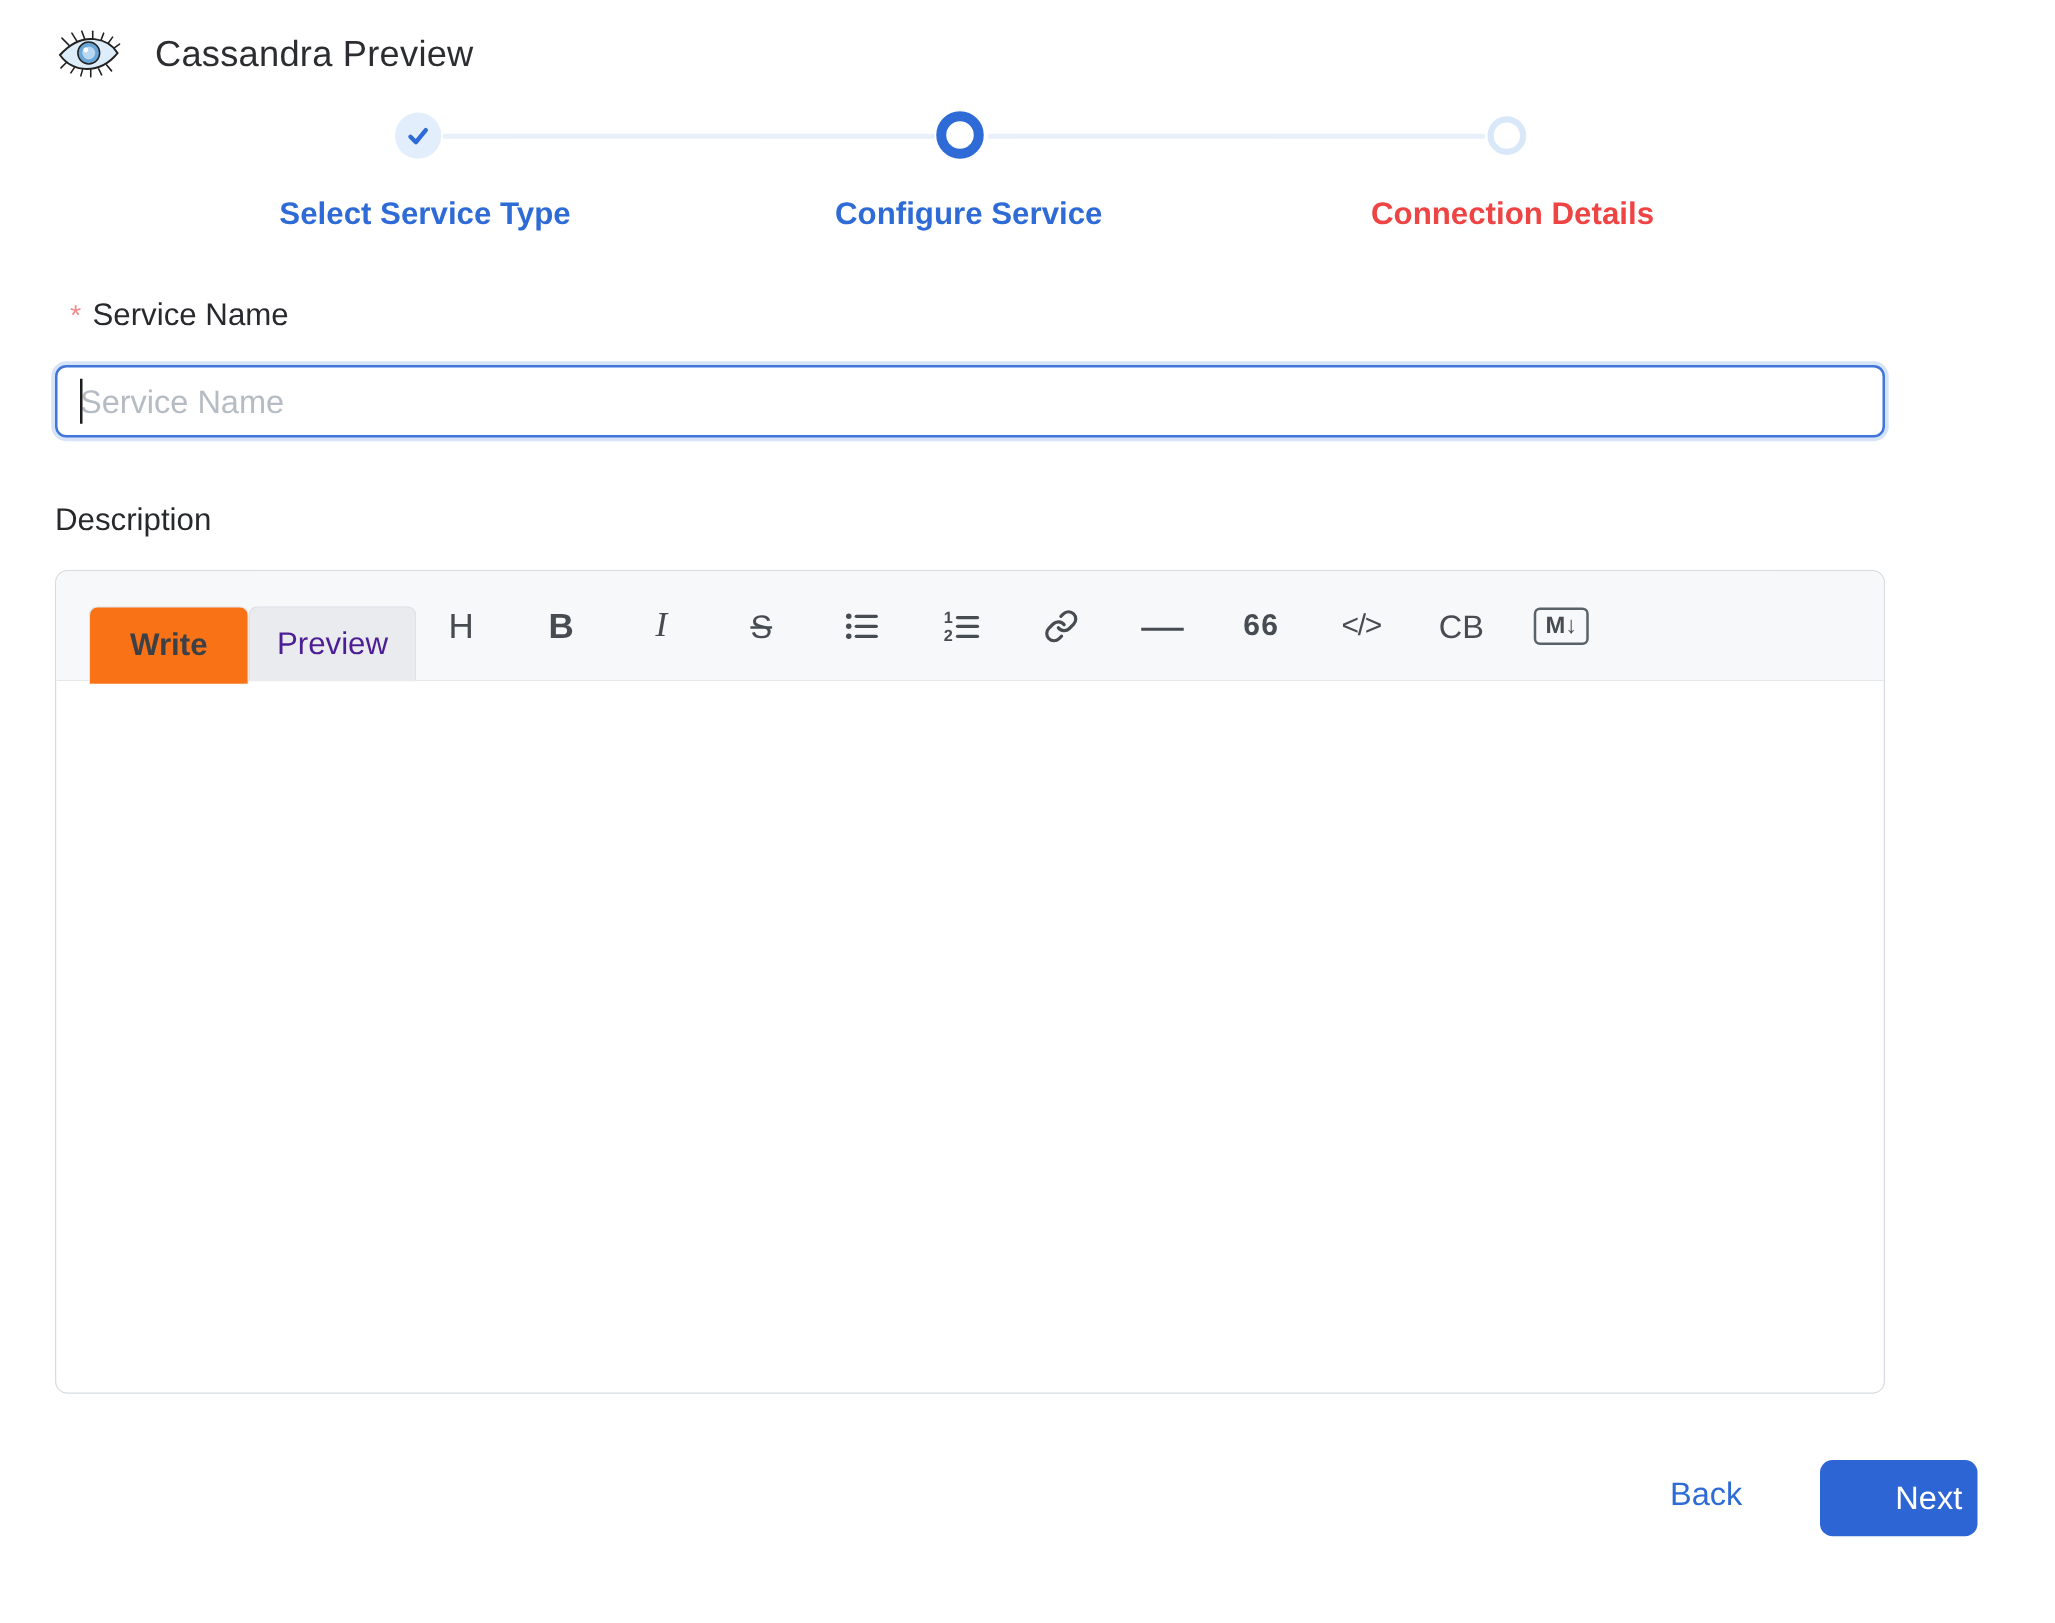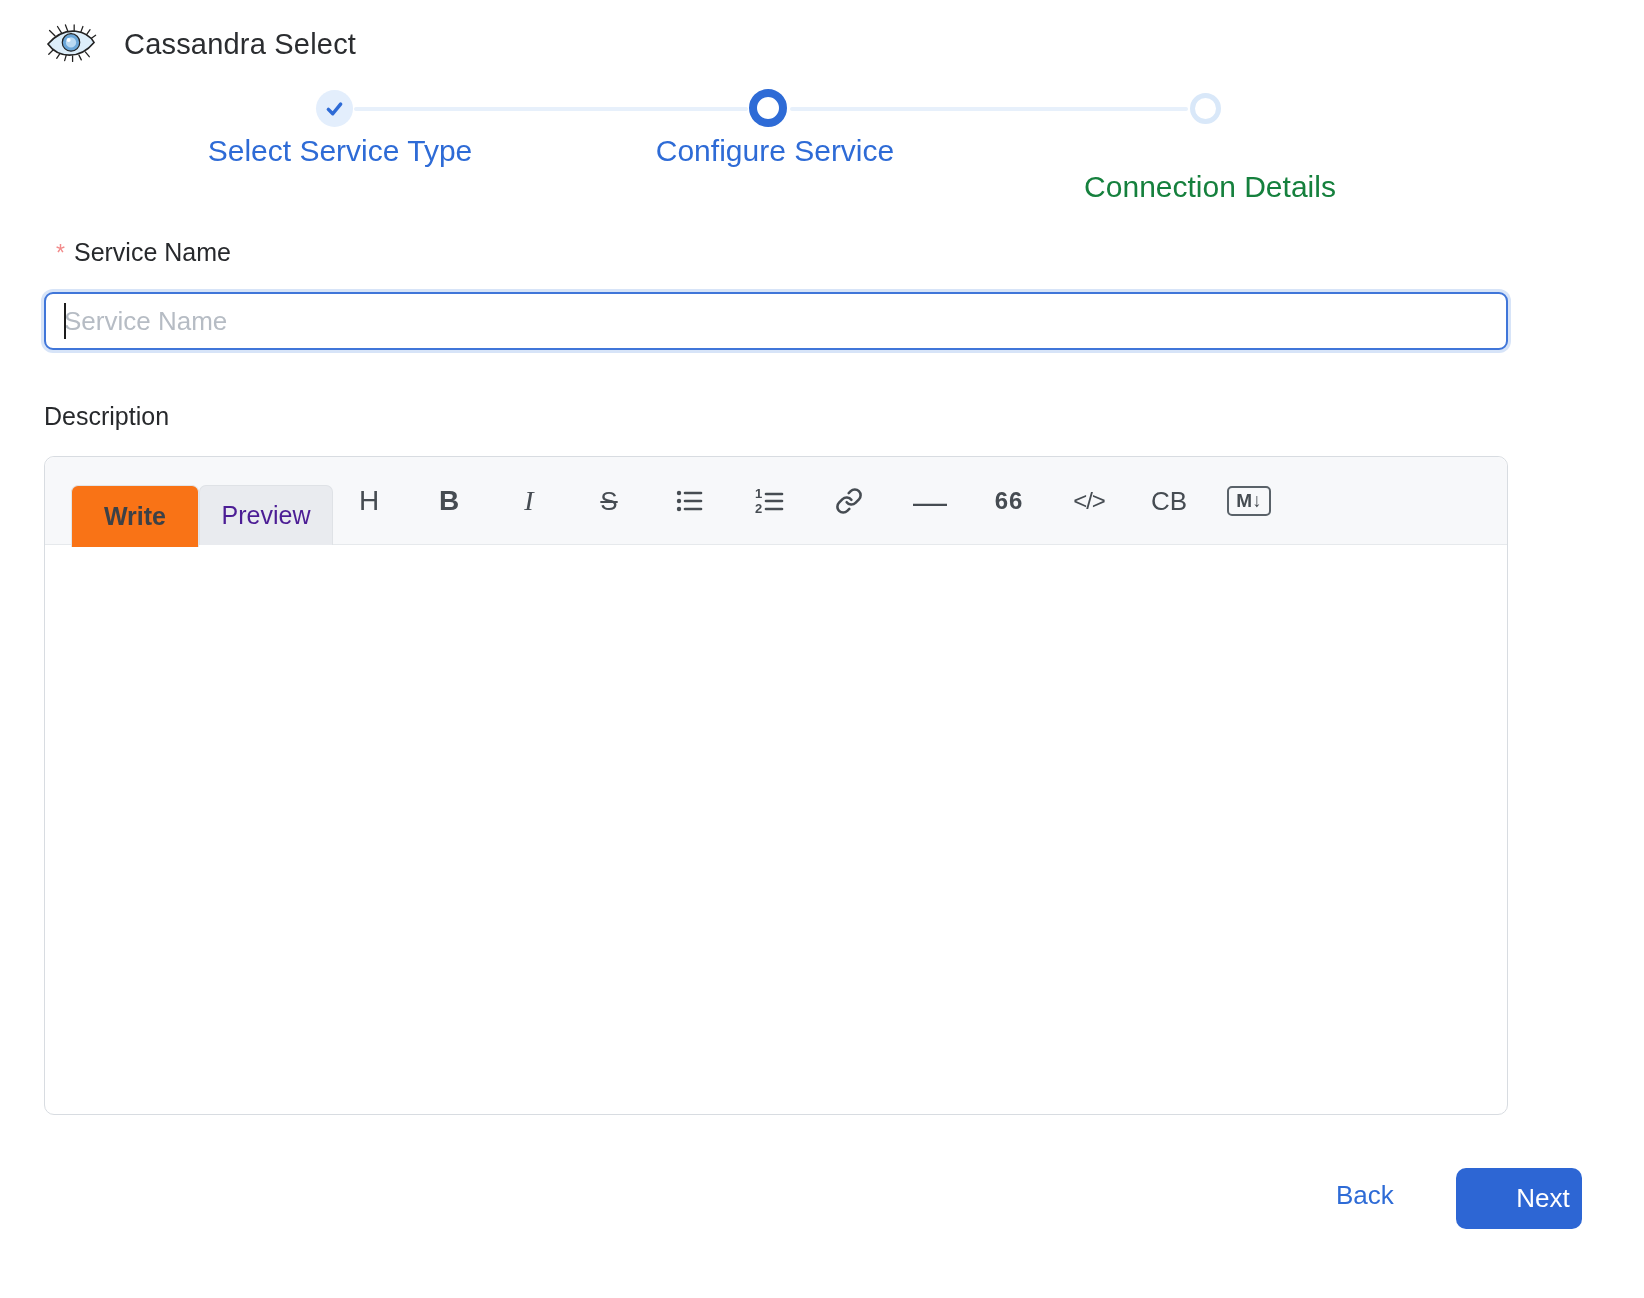--- a/index.html
+++ b/index.html
@@ -14,24 +14,24 @@
 
   
   .stepper { position: absolute; left: 0; top: 0; width: 100%; height: 190px; }
   .connector { position: absolute; height: 4px; background: #e7f0fb; top: 107px; border-radius: 2px; }
   .connector.c1 { left: 354px; width: 394px; }
   .connector.c2 { left: 790px; width: 398px; }
   .step-icon { position: absolute; border-radius: 50%; }
   .step-icon.completed { left: 316px; top: 90px; width: 37px; height: 37px; background: #e3eefc; display: flex; align-items: center; justify-content: center; }
   .step-icon.active { left: 749px; top: 89px; width: 38px; height: 38px; background: #ffffff; border: 8px solid #2e6bd6; }
   .step-icon.pending { left: 1190px; top: 93px; width: 31px; height: 31px; background: #ffffff; border: 5px solid #d9e8f9; }
-  .step-label { position: absolute; top: 134px; transform: translateX(-50%); font-size: 30px; font-weight: 400; white-space: nowrap; }
+  .step-label { position: absolute; top: 157px; transform: translateX(-50%); font-size: 25px; font-weight: 700; white-space: nowrap; }
   .step-label.l1 { left: 340px; color: #2e6bd6; }
   .step-label.l2 { left: 775px; color: #2e6bd6; }
-  .step-label.l3 { left: 1210px; color: #15803d; margin-top: 36px; }
+  .step-label.l3 { left: 1210px; color: #ef4444; }
 
   
   .field-label-row { position: absolute; left: 44px; top: 238px; font-size: 25px; color: #27292c; margin-left: 12px; }
   .required-star { color: #f28b8b; font-size: 23px; margin-right: 9px; }
   .name-input-wrap { position: absolute; left: 44px; top: 292px; width: 1464px; height: 58px; }
   .name-input { width: 100%; height: 100%; border: 2px solid #4076d9; border-radius: 9px; box-shadow: 0 0 0 3px #d7e4f8; padding: 0 18px; font-size: 26px; color: #2b2d30; outline: none; font-family: inherit; background: #fff; }
   .name-input::placeholder { color: #b6bcc4; }
   .caret { position: absolute; left: 20px; top: 11px; width: 2px; height: 36px; background: #1c1c1c; }
 
   
@@ -79,21 +79,21 @@
         <line x1="28" y1="40" x2="26" y2="47"></line>
           <line x1="36" y1="41" x2="36" y2="48"></line>
         <line x1="44" y1="40" x2="47" y2="46"></line>
           <line x1="52" y1="36" x2="57" y2="42"></line>
       </g>
       <path d="M5 26 Q21 8 40 10 Q56 12 63 24 Q50 40 32 40 Q15 40 5 26 Z" fill="#ddeefa" stroke="#222222" stroke-width="2"></path>
       <circle cx="34" cy="24" r="11" fill="#6aa6d8" stroke="#222222" stroke-width="1.5"></circle>
       <circle cx="34" cy="24" r="6.5" fill="#b9d9f2"></circle>
       <circle cx="31" cy="21" r="2.5" fill="#ffffff"></circle>
     </svg>
-    <div class="page-title">Cassandra Select</div>
+    <div class="page-title">Cassandra Preview</div>
   </div>
 
   <div class="stepper">
     <div class="connector c1"></div>
     <div class="connector c2"></div>
 
     <div class="step-icon completed">
       <svg width="21" height="21" viewBox="0 0 24 24">
           <polyline points="5,13 10,18 19,7" fill="none" stroke="#2e6bd6" stroke-width="4" stroke-linecap="round" stroke-linejoin="round"></polyline>
         </svg>

